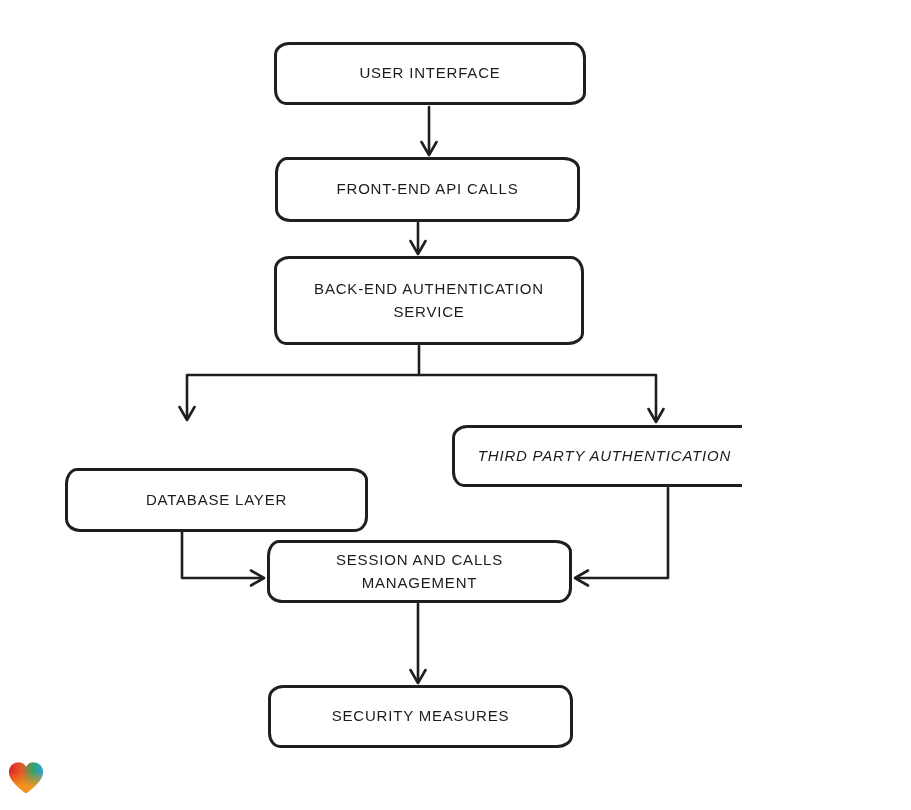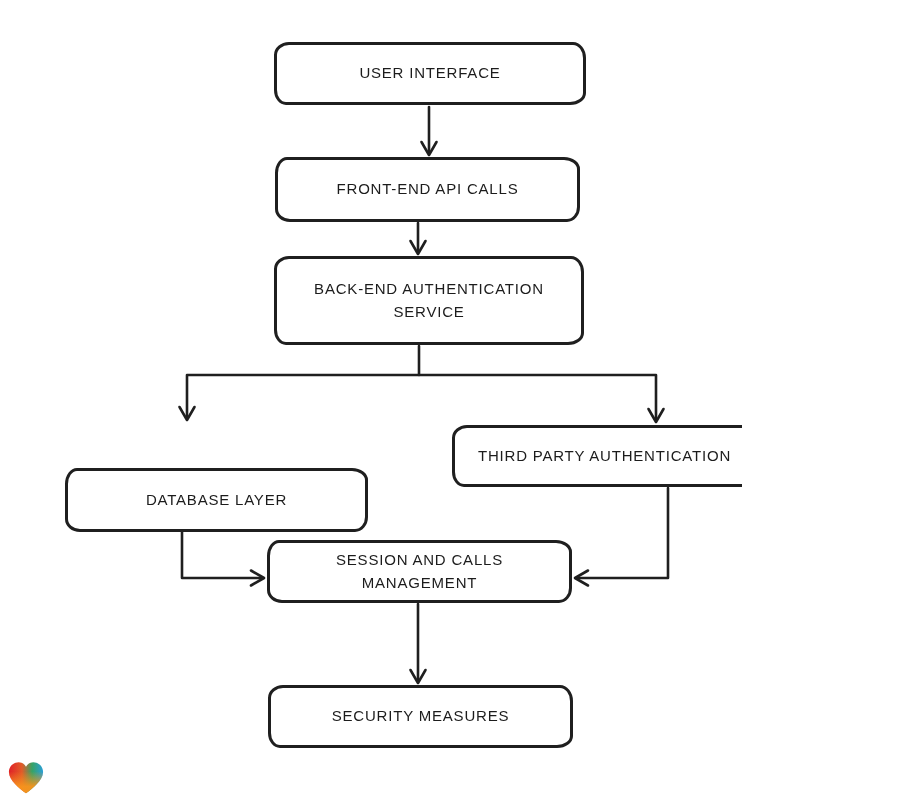--- a/index.html
+++ b/index.html
@@ -39,21 +39,21 @@
     line-height: 1.47;
   }
   
   .node    { border-radius: 15px 13px 16px 12px / 13px 16px 12px 15px; }
   .node.alt{ border-radius: 12px 16px 13px 15px / 16px 12px 15px 13px; }
 
   .n1 { left: 274px; top: 42px;  width: 312px; height: 63px; }
   .n2 { left: 275px; top: 157px; width: 305px; height: 65px; }
   .n3 { left: 274px; top: 256px; width: 310px; height: 89px; }
   .n4 { left: 65px;  top: 423px; width: 303px; height: 64px; margin-top: 45px; }
-  .n5 { left: 452px; top: 425px; width: 305px; height: 62px; }
+  .n5 { left: 452px; top: 425px; width: 305px; height: 62px; font-style: italic; }
   .n6 { left: 267px; top: 540px; width: 305px; height: 63px; }
   .n7 { left: 268px; top: 685px; width: 305px; height: 63px; }
 
   .n3 .node-label { max-width: 250px; }
   .n6 .node-label { max-width: 215px; }
 
   .logo {
     position: absolute;
     left: 8px; top: 761px;
     width: 36px; height: 34px;

